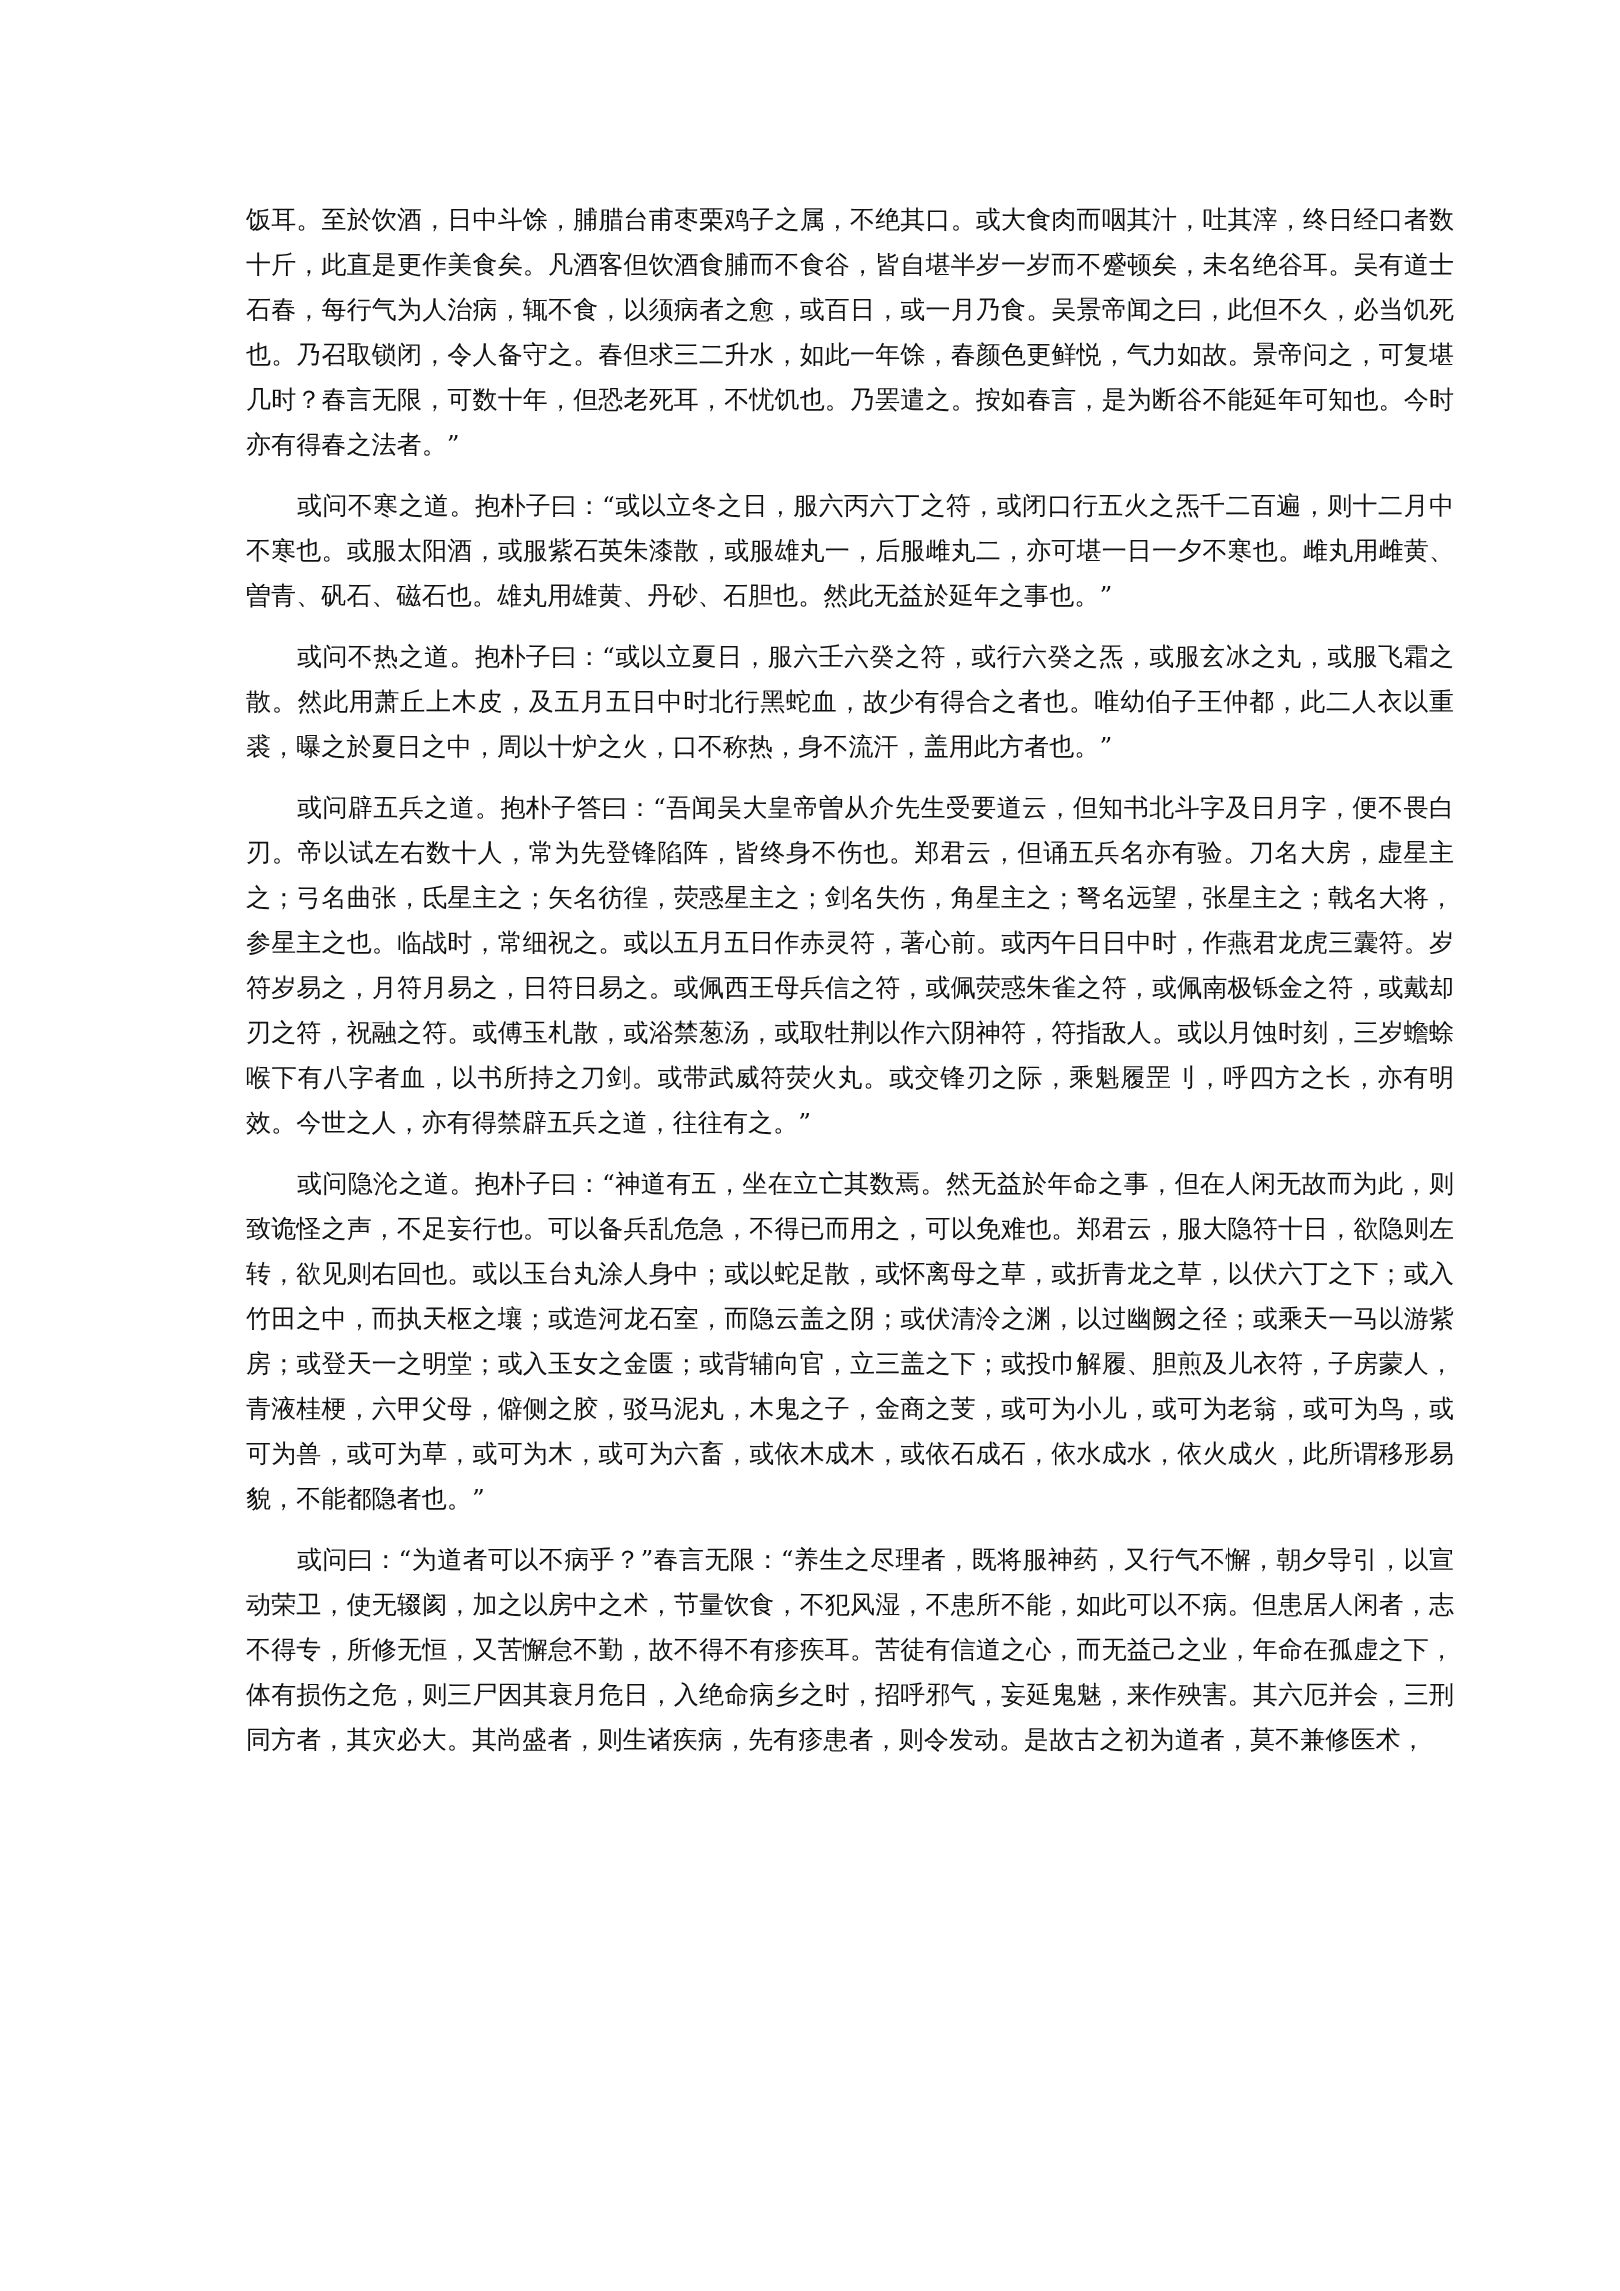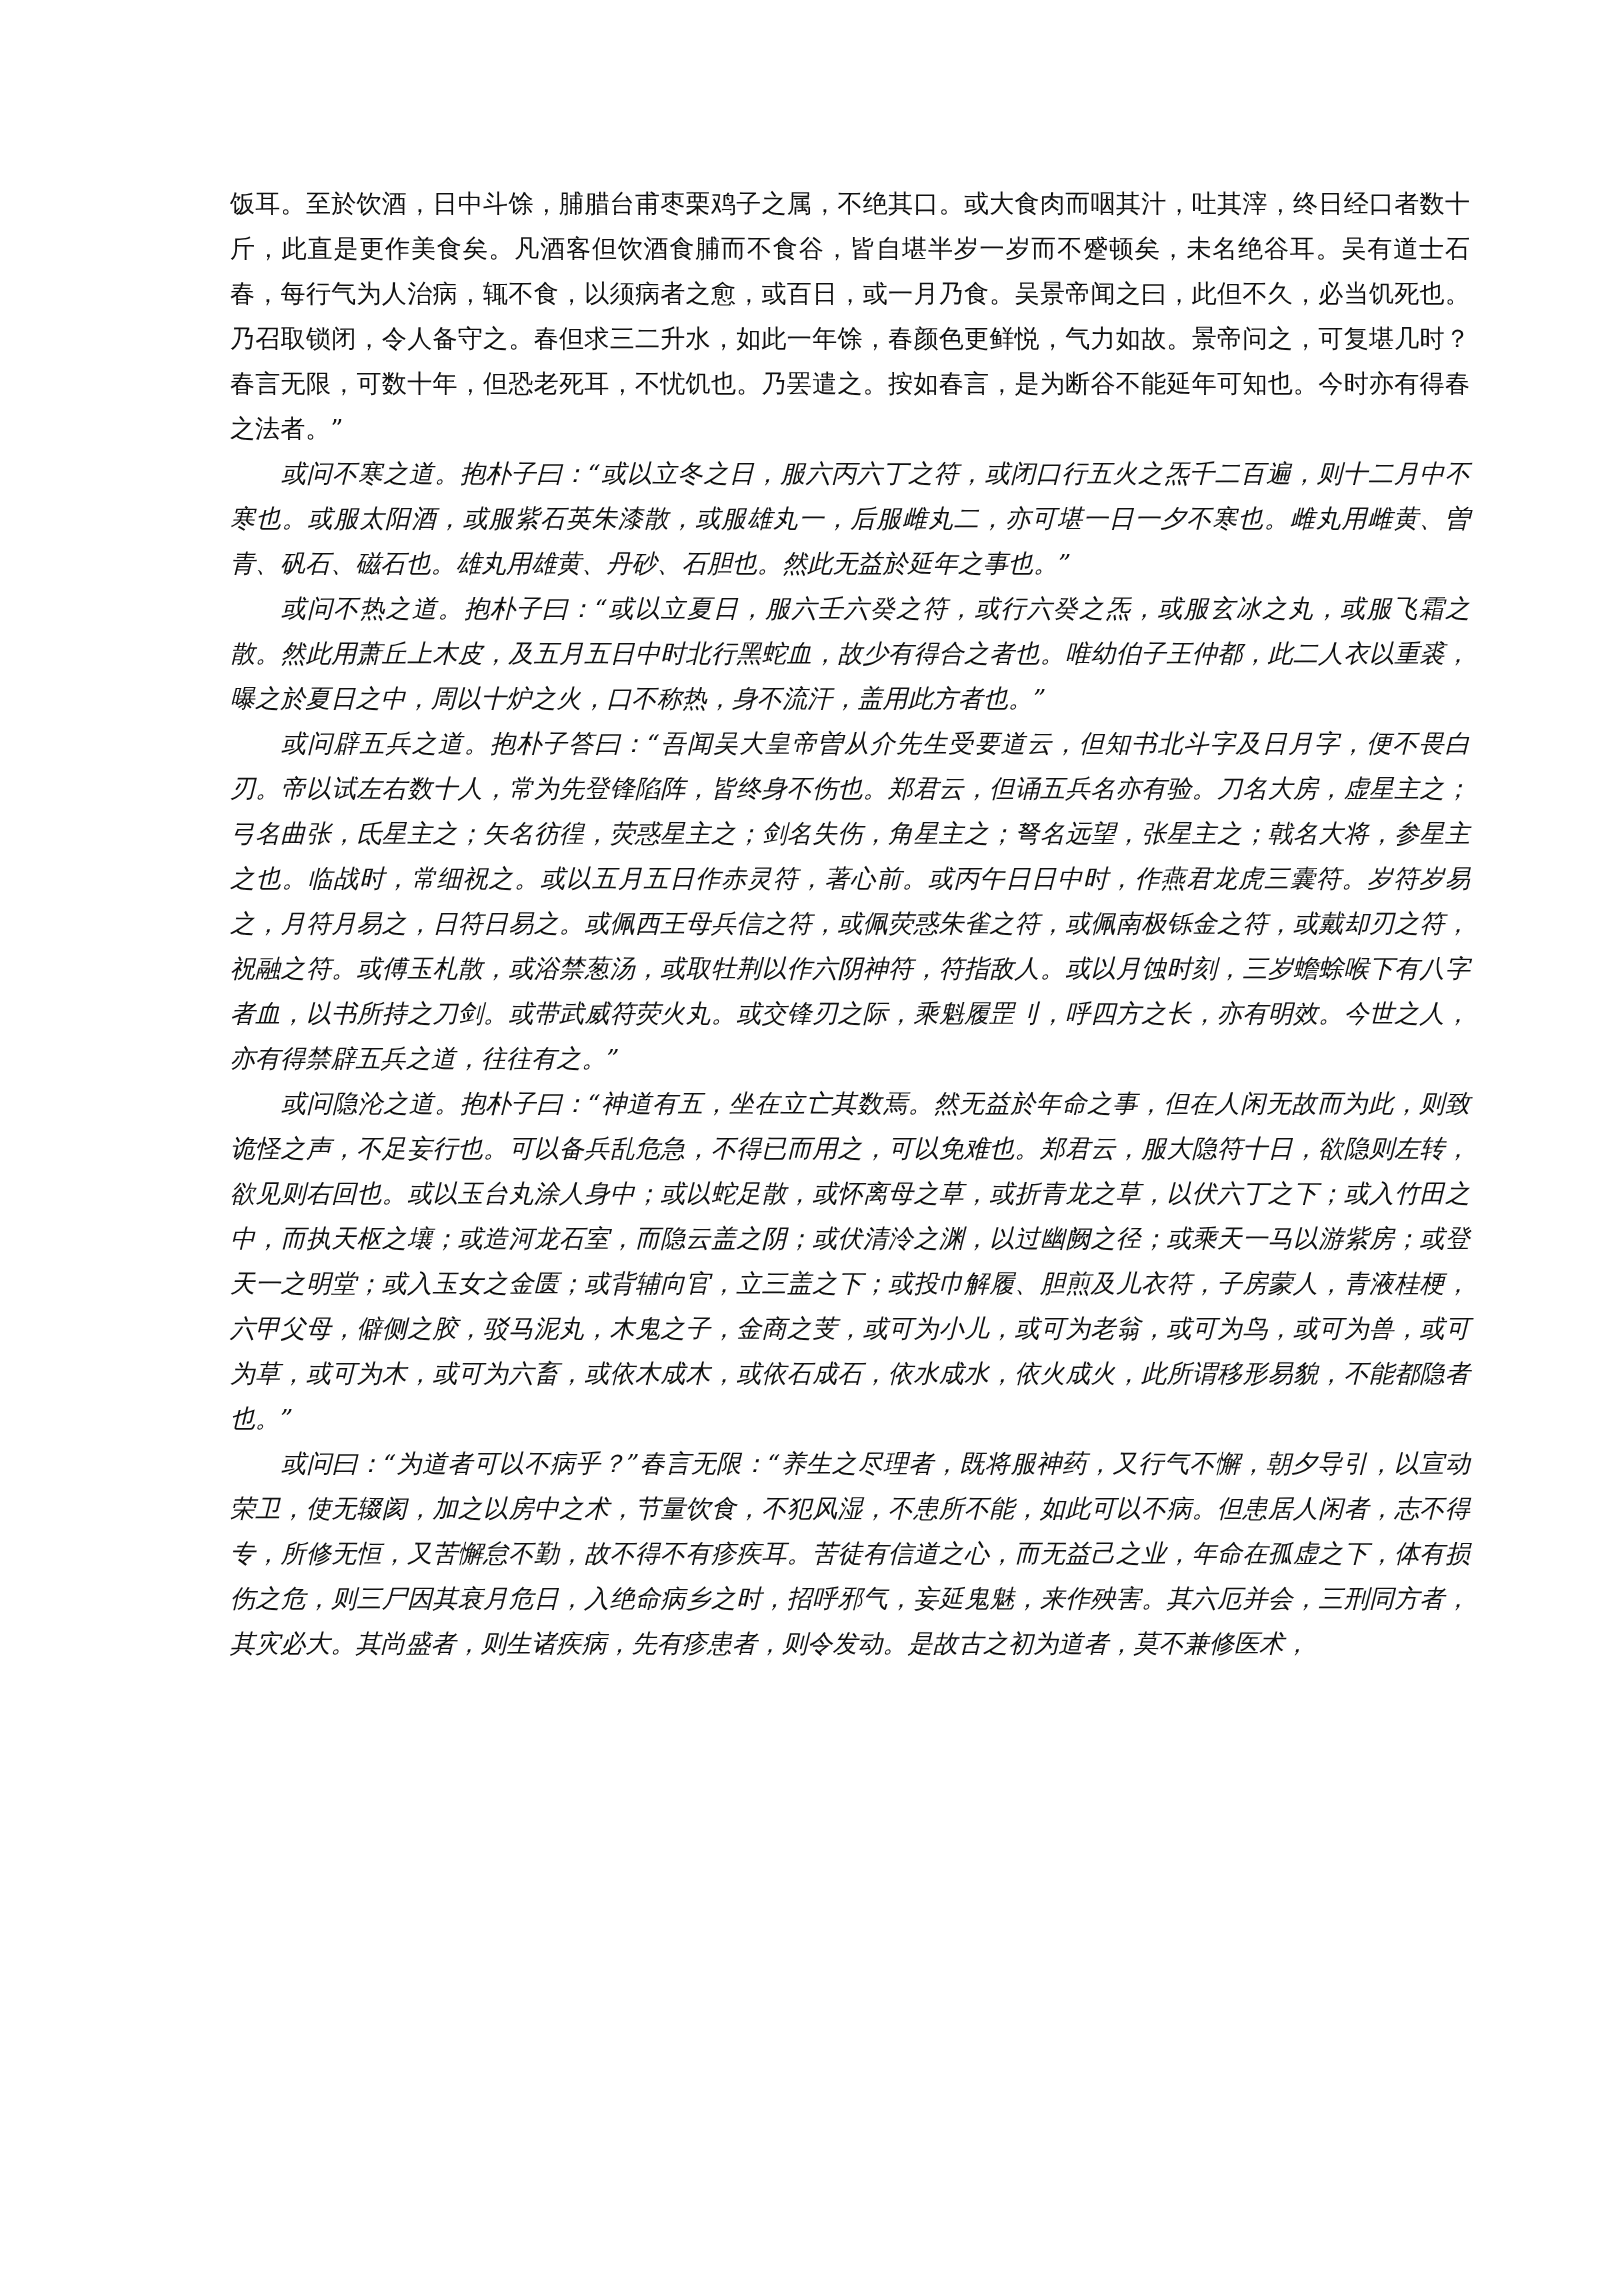--- a/index.html
+++ b/index.html
@@ -17,32 +17,31 @@
     width: 1620px;
     height: 2292px;
     background: #ffffff;
     box-sizing: border-box;
     padding: 181px 157px 157px 230px;
   }
   .doc-body {
     width: 1240px;
   }
   .para {
-    margin: 0;
+    margin: 16px;
     font-size: 25px;
     line-height: 45px;
     color: #111111;
     text-align: justify;
     text-justify: inter-ideograph;
     letter-spacing: 0.1px;
     font-family: "DejaVu Serif", "Liberation Serif", serif;
   }
   .para.indent {
     text-indent: 51px;
-    font-style: italic;
   }
 </style>
 </head>
 <body>
 
 <div class="page">
   <div class="doc-body">
     <p class="para">饭耳。至於饮酒，日中斗馀，脯腊台甫枣栗鸡子之属，不绝其口。或大食肉而咽其汁，吐其滓，终日经口者数十斤，此直是更作美食矣。凡酒客但饮酒食脯而不食谷，皆自堪半岁一岁而不蹙顿矣，未名绝谷耳。吴有道士石春，每行气为人治病，辄不食，以须病者之愈，或百日，或一月乃食。吴景帝闻之曰，此但不久，必当饥死也。乃召取锁闭，令人备守之。春但求三二升水，如此一年馀，春颜色更鲜悦，气力如故。景帝问之，可复堪几时？春言无限，可数十年，但恐老死耳，不忧饥也。乃罢遣之。按如春言，是为断谷不能延年可知也。今时亦有得春之法者。”</p>
     <p class="para indent">或问不寒之道。抱朴子曰：“或以立冬之日，服六丙六丁之符，或闭口行五火之炁千二百遍，则十二月中不寒也。或服太阳酒，或服紫石英朱漆散，或服雄丸一，后服雌丸二，亦可堪一日一夕不寒也。雌丸用雌黄、曽青、矾石、磁石也。雄丸用雄黄、丹砂、石胆也。然此无益於延年之事也。”</p>
     <p class="para indent">或问不热之道。抱朴子曰：“或以立夏日，服六壬六癸之符，或行六癸之炁，或服玄冰之丸，或服飞霜之散。然此用萧丘上木皮，及五月五日中时北行黑蛇血，故少有得合之者也。唯幼伯子王仲都，此二人衣以重裘，曝之於夏日之中，周以十炉之火，口不称热，身不流汗，盖用此方者也。”</p>

